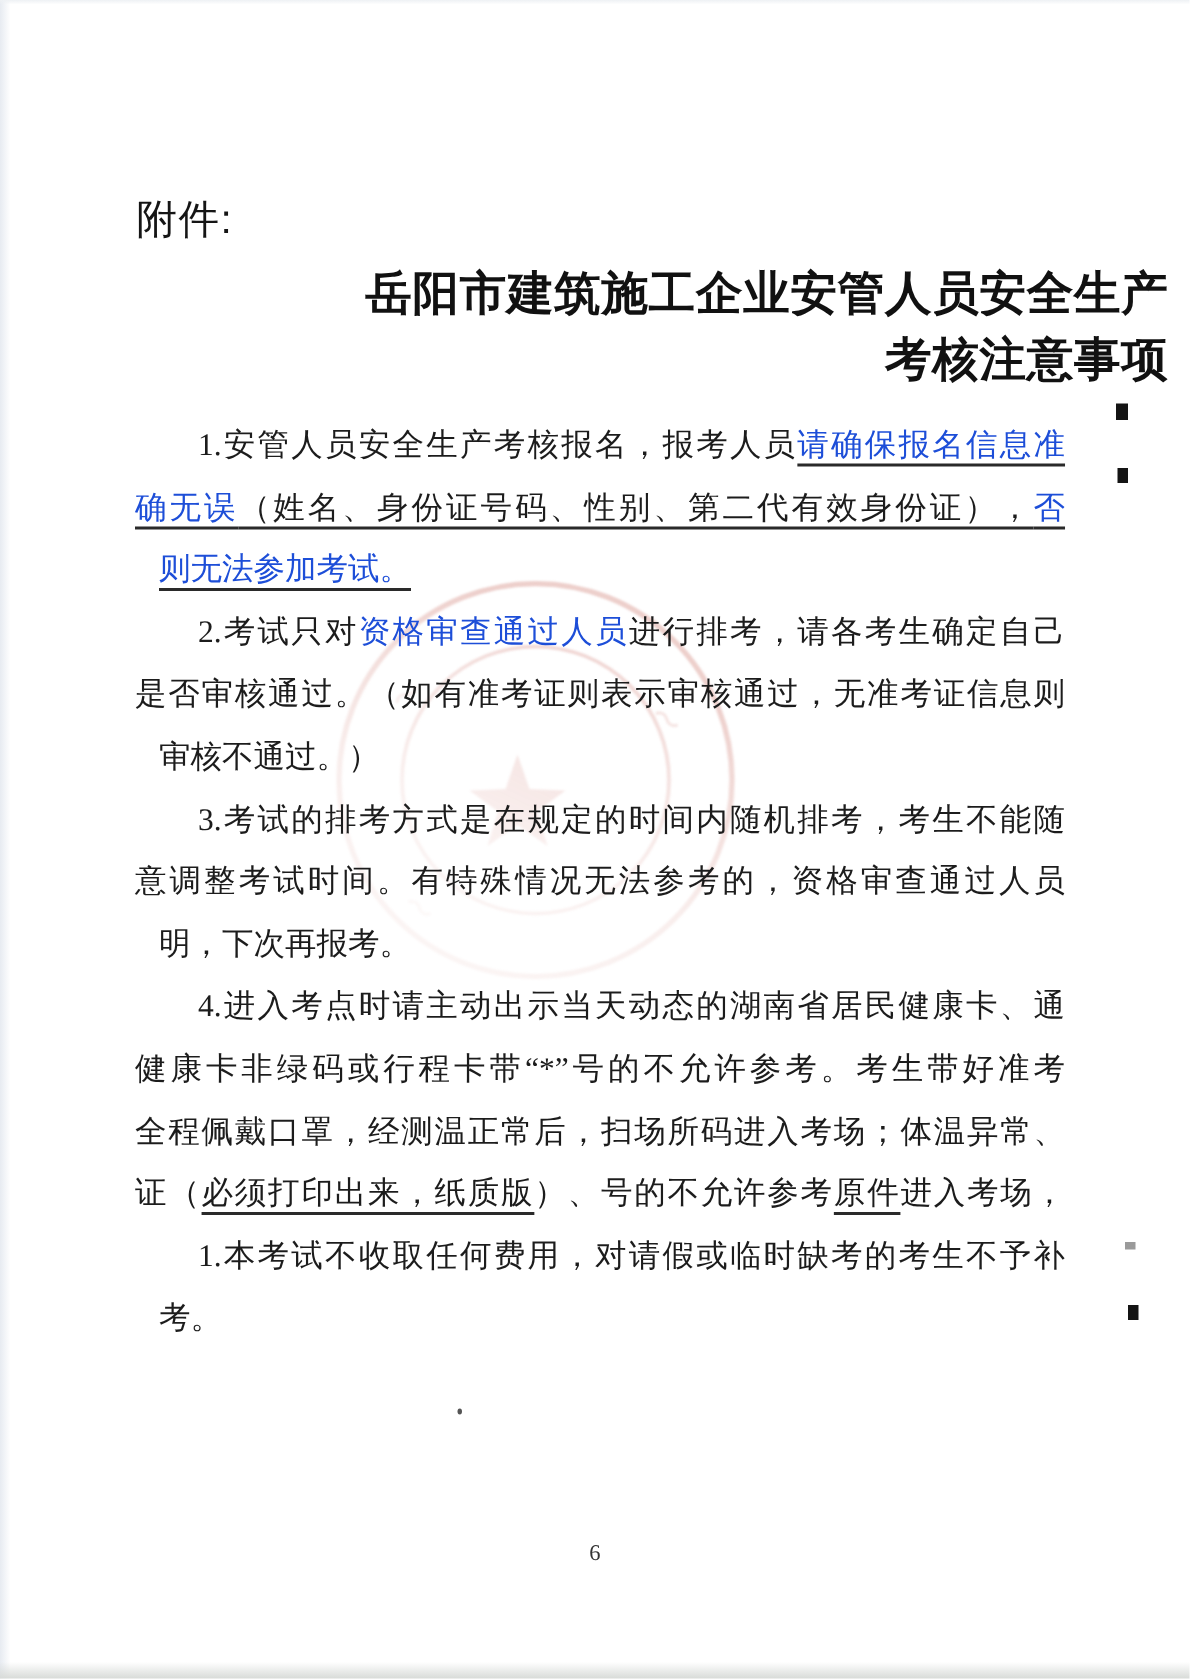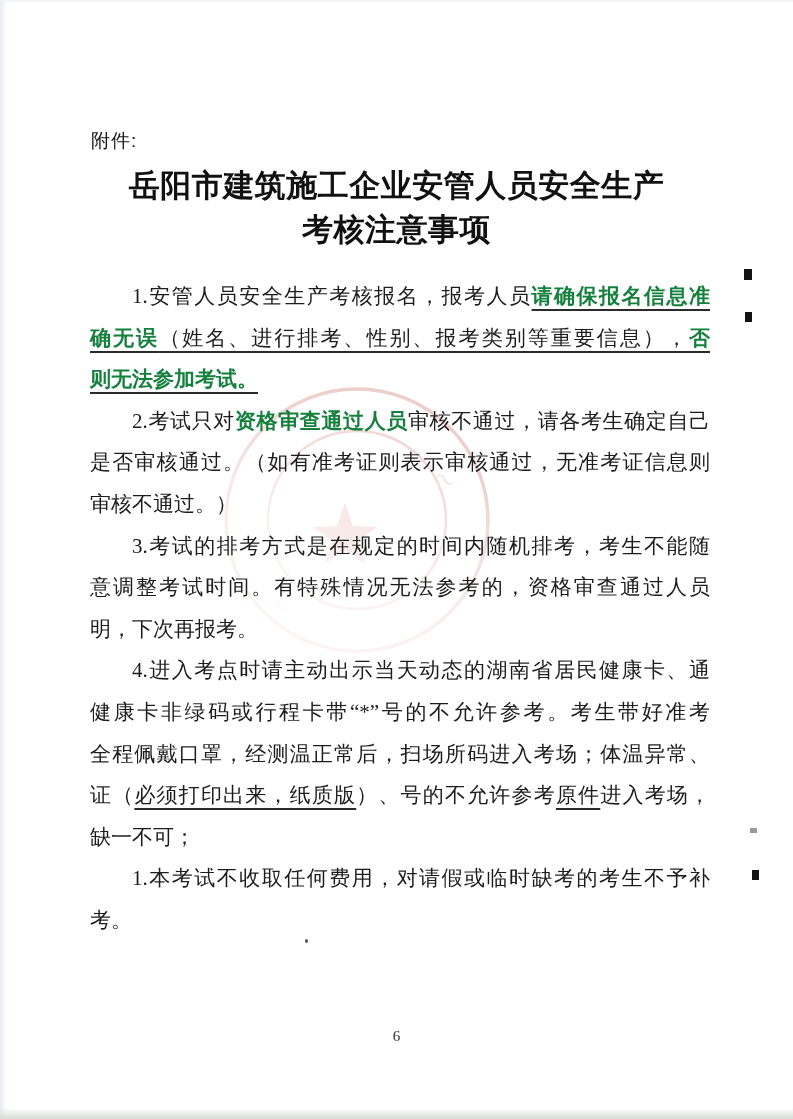--- a/index.html
+++ b/index.html
@@ -16,44 +16,44 @@
   
   .edge-left   { position: absolute; left: 0; top: 0; bottom: 0; width: 7px;
                  background: linear-gradient(to right, #e7ebf1, rgba(255,255,255,0)); }
   .edge-bottom { position: absolute; left: 0; right: 0; bottom: 0; height: 11px;
                  background: linear-gradient(to top, #d8dbd8, rgba(255,255,255,0)); }
   .edge-top    { position: absolute; left: 0; right: 0; top: 0; height: 3px;
                  background: linear-gradient(to bottom, #eef1f4, rgba(255,255,255,0)); }
 
   .attachment {
     position: absolute; left: 91px; top: 128px;
-    font-size: 19px; letter-spacing: 1px;
+    font-size: 27px; letter-spacing: 1px;
     font-family: "Liberation Sans", "DejaVu Sans", sans-serif;
     color: #151515;
   }
   .title {
-    position: absolute; left: 0; right: 0; text-align: center;
+    position: absolute; left: 0; right: 0; text-align: right;
     font-size: 31px; font-weight: bold; color: #111;
-    letter-spacing: 0.5px; margin: 4px;
+    letter-spacing: 0.5px; margin: 14px;
   }
   .title.l1 { top: 161px; }
   .title.l2 { top: 205px; }
 
   .doc-body {
     position: absolute; left: 90px; top: 276px; width: 620px;
     font-size: 21px;
   }
   .line {
     height: 41.6px; line-height: 41.6px;
     text-align: justify; text-align-last: justify;
     white-space: normal;
   }
-  .line.left { text-align: center; text-align-last: left; }
+  .line.left { text-align: center; text-align-last: left; margin-left: 16px; }
   .line.indent { text-indent: 42px; }
-  .bold { font-weight: bold; color: #15803d; }
+  .bold { font-weight: normal; color: #1d4ed8; }
   .underline {
     text-decoration: underline;
     text-underline-offset: 6px;
     text-decoration-thickness: 1.5px;
     text-decoration-color: #2a2a2a;
   }
 
   .page-number {
     position: absolute; left: 0; right: 0; top: 1028px;
     text-align: center; font-size: 15px; color: #333;
@@ -99,33 +99,32 @@
       </g>
     </svg>
   </div>
 
   <div class="attachment">附件:</div>
   <h1 class="title l1">岳阳市建筑施工企业安管人员安全生产</h1>
   <h1 class="title l2">考核注意事项</h1>
 
   <div class="doc-body" id="doc-body">
       <div class="line indent"><span>1.安管人员安全生产考核报名，报考人员</span><span class="bold underline">请确保报名信息准</span></div>
-      <div class="line"><span class="bold underline">确无误</span><span class="underline">（姓名、进行排考、性别、报考类别等重要信息），</span><span class="bold underline">否</span></div>
+      <div class="line"><span class="bold underline">确无误</span><span class="underline">（姓名、身份证号码、性别、第二代有效身份证），</span><span class="bold underline">否</span></div>
       <div class="line left"><span class="bold underline">则无法参加考试。</span></div>
-      <div class="line indent"><span>2.考试只对</span><span class="bold">资格审查通过人员</span><span>审核不通过，请各考生确定自己</span></div>
+      <div class="line indent"><span>2.考试只对</span><span class="bold">资格审查通过人员</span><span>进行排考，请各考生确定自己</span></div>
       <div class="line"><span>是否审核通过。（如有准考证则表示审核通过，无准考证信息则</span></div>
       <div class="line left"><span>审核不通过。）</span></div>
       <div class="line indent"><span>3.考试的排考方式是在规定的时间内随机排考，考生不能随</span></div>
       <div class="line"><span>意调整考试时间。有特殊情况无法参考的，资格审查通过人员</span></div>
       <div class="line left"><span>明，下次再报考。</span></div>
       <div class="line indent"><span>4.进入考点时请主动出示当天动态的湖南省居民健康卡、通</span></div>
       <div class="line"><span>健康卡非绿码或行程卡带“*”号的不允许参考。考生带好准考</span></div>
       <div class="line"><span>全程佩戴口罩，经测温正常后，扫场所码进入考场；体温异常、</span></div>
       <div class="line"><span>证（</span><span class="underline">必须打印出来，纸质版</span><span>）、号的不允许参考</span><span class="underline">原件</span><span>进入考场，</span></div>
-      <div class="line left"><span>缺一不可；</span></div>
       <div class="line indent"><span>1.本考试不收取任何费用，对请假或临时缺考的考生不予补</span></div>
       <div class="line left"><span>考。</span></div>
     </div>
 
   <div class="page-number">6</div>
 
   <div class="mark m1"></div>
   <div class="mark m2"></div>
   <div class="mark m3"></div>
   <div class="mark m4"></div>

